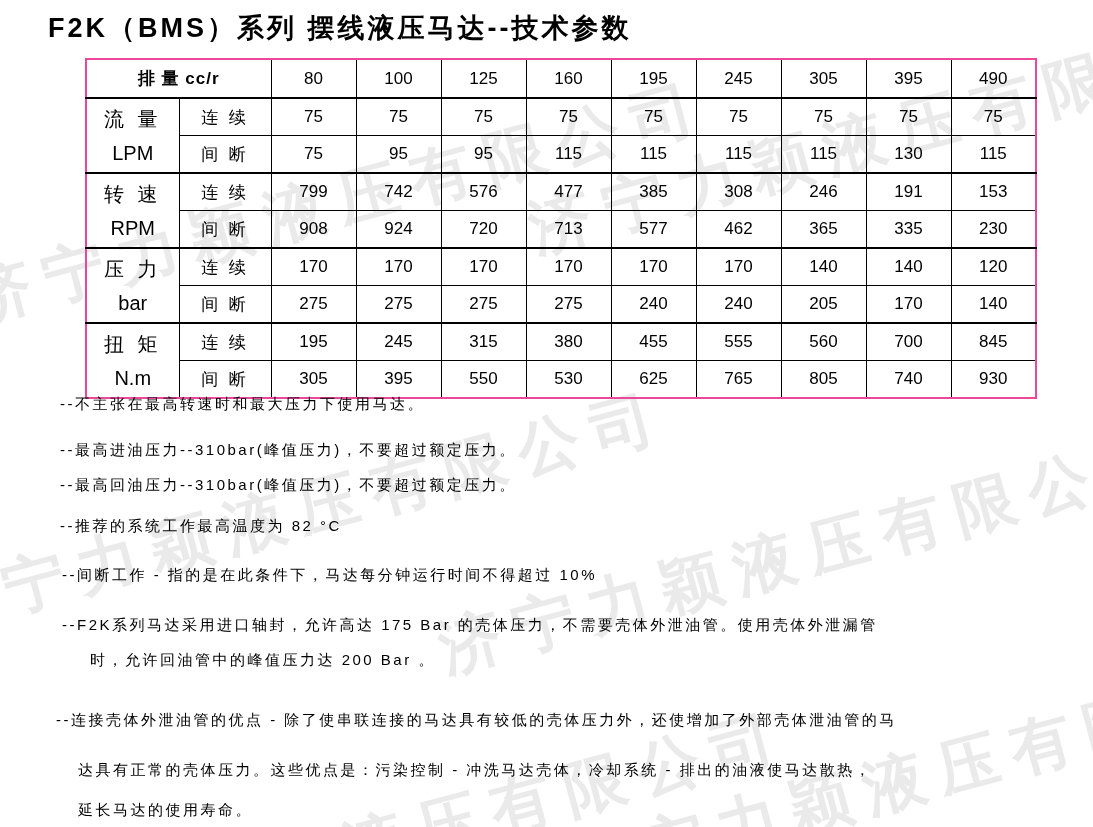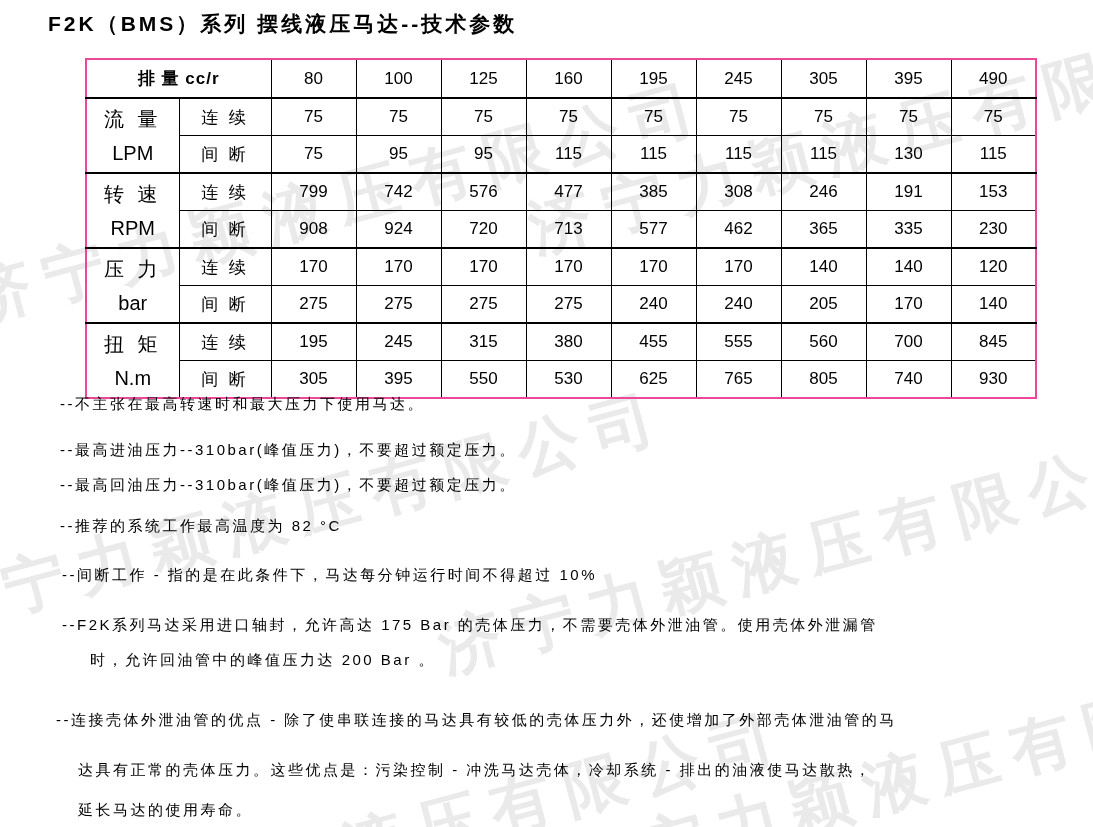--- a/index.html
+++ b/index.html
@@ -5,21 +5,21 @@
   html,body{margin:0;padding:0;background:#fff;}
   .page{position:relative;width:1093px;height:827px;background:#ffffff;overflow:hidden;
         font-family:"Liberation Sans", sans-serif;color:#000;}
   
   .wm-layer{position:absolute;inset:0;z-index:0;}
   .wm{position:absolute;white-space:nowrap;font-family:"DejaVu Serif", serif;font-weight:bold;
       font-size:62px;letter-spacing:14px;color:#eaeaea;transform:rotate(-15deg);transform-origin:0 0;
       user-select:none;}
   
   .content{position:absolute;inset:0;z-index:1;}
-  .title{position:absolute;left:48px;top:10px;margin:0;font-size:21px;font-weight:bold;
+  .title{position:absolute;left:48px;top:10px;margin:0;font-size:27px;font-weight:bold;
          letter-spacing:3px;white-space:nowrap;}
   .spec-table{position:absolute;left:85px;top:58px;border-collapse:collapse;table-layout:fixed;
               border:2px solid #ec4899;}
   .spec-table td{border:1px solid #000;text-align:center;vertical-align:middle;
                  font-size:17px;height:36px;padding:0;overflow:hidden;}
   .spec-table tr.header-row td{height:37px;font-size:17px;}
   .spec-table tr.group-top td{border-top:2px solid #000;}
   .disp-label{font-size:17px;font-weight:bold;letter-spacing:1px;}
   .param-cell{font-size:16px;}
   .param-cell .cn{letter-spacing:4px;font-size:20px;line-height:34px;}

